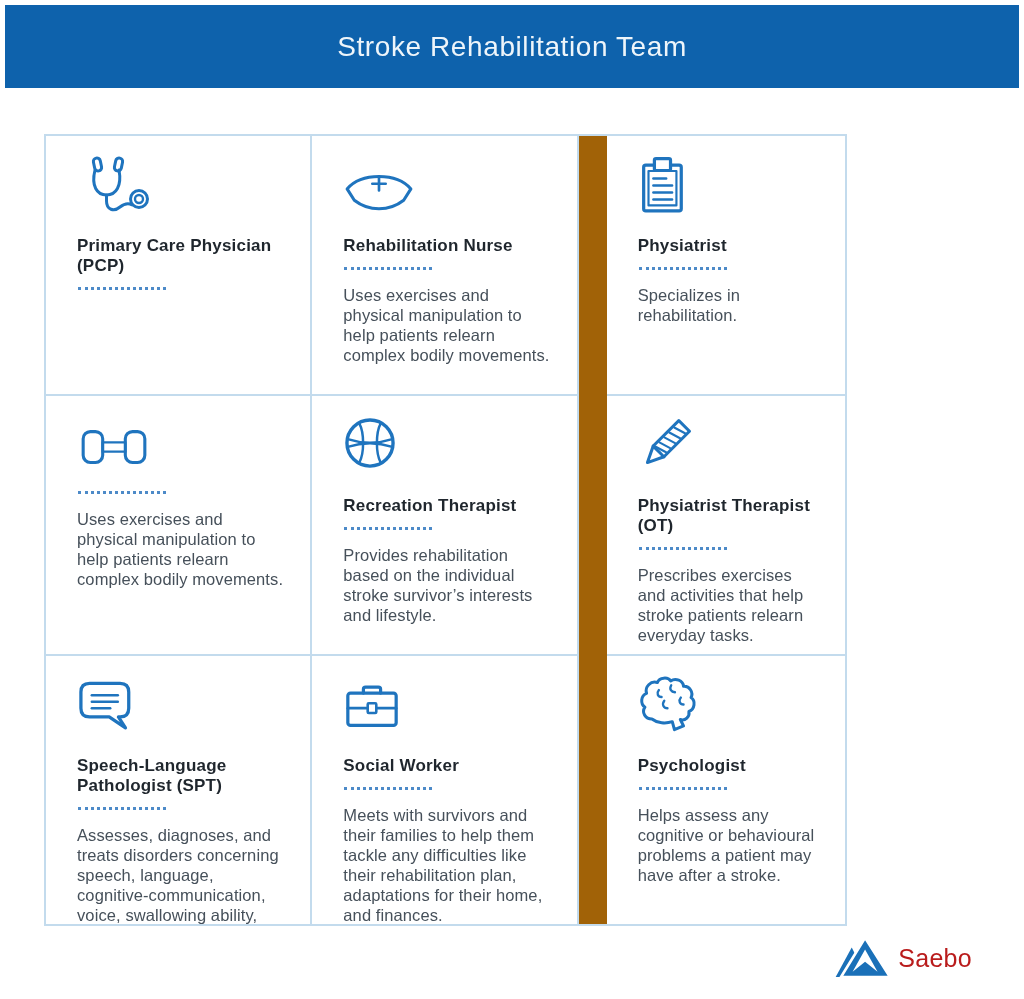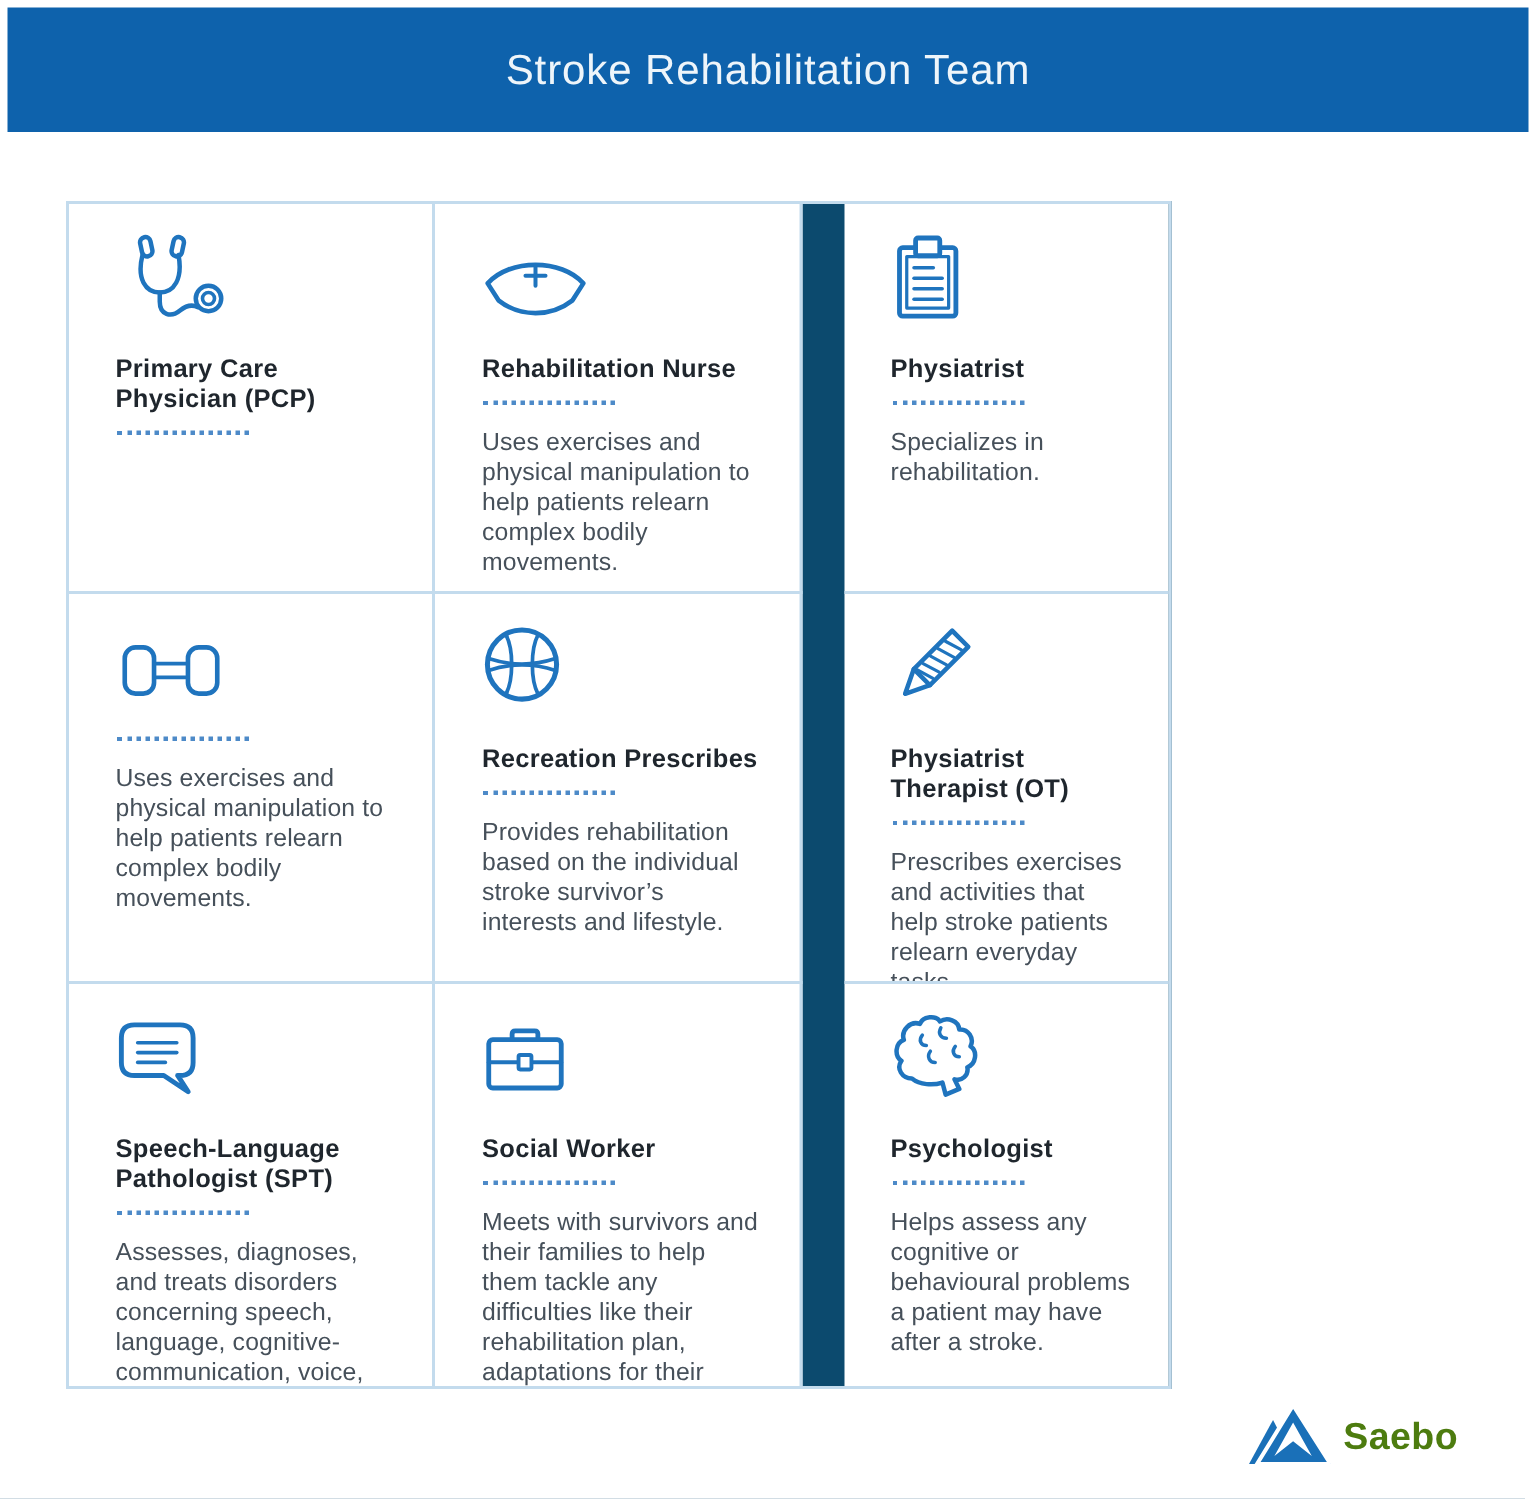--- a/index.html
+++ b/index.html
@@ -8,23 +8,23 @@
 
   .header-band {
     position:absolute; left:5px; top:5px; width:1014px; height:83px;
     background:#0e62ac; display:flex; align-items:center; justify-content:center;
   }
   .header-title {
     color:#eef5fa; font-size:28px; font-weight:400; letter-spacing:0.6px;
   }
 
   .grid {
-    position:absolute; left:44px; top:134px; width:737px; height:792px;
+    position:absolute; left:44px; top:134px; width:803px; height:792px;
     display:grid; grid-template-columns:1fr 1fr 1fr; grid-template-rows:260px 260px auto;
-    border:2px solid #c3dbed; background:#0c4a6e;
+    border:2px solid #c3dbed; background:#a16207;
   }
   .cell {
     border-right:2px solid #c3dbed; border-bottom:2px solid #c3dbed;
     padding:20px 24px 0 31px; background:#fff; overflow:hidden;
   }
   .cell:nth-child(3n) { border-right:none;margin-left:28px; }
   .cell:nth-child(n+7) { border-bottom:none; }
 
   .icon-wrap { height:64px; display:flex; align-items:flex-start; }
   .icon-wrap svg { display:block; }
@@ -35,21 +35,21 @@
   .dots {
     width:88px; height:0; border-bottom:3px dotted #4d8ac8; margin:11px 0 15px 1px;
   }
   .cell-desc {
     font-size:16.5px; line-height:20px; color:#46505a; max-width:256px; letter-spacing:0.1px;
   }
 
   .brand {
     position:absolute; right:52px; bottom:18px; display:flex; align-items:center; gap:8px;
   }
-  .brand-name { color:#4d7c0f; font-size:25px; font-weight:700; letter-spacing:0.3px; }
+  .brand-name { color:#b91c1c; font-size:25px; font-weight:400; letter-spacing:0.3px; }
 
   .ic { stroke:#1f74be; fill:none; stroke-linecap:round; stroke-linejoin:round; }
 </style>
 </head>
 <body>
 
 <div class="page">
 
   <div class="header-band">
     <div class="header-title">Stroke Rehabilitation Team</div>
@@ -116,21 +116,21 @@
     <div class="cell">
       <div class="icon-wrap">
         <svg width="54" height="54" viewBox="0 0 48 48" class="ic" stroke-width="3">
           <circle cx="24" cy="24" r="20.5"></circle>
           <path d="M14.5 6.5 C19 15 19 33 14.5 41.5" stroke-width="2.2"></path>
           <path d="M33.5 6.5 C29 15 29 33 33.5 41.5" stroke-width="2.2"></path>
           <path d="M4.2 20.5 Q24 27 43.8 20.5" stroke-width="2.2"></path>
           <path d="M4.2 27.5 Q24 21 43.8 27.5" stroke-width="2.2"></path>
         </svg>
       </div>
-      <div class="cell-title">Recreation Prescribes</div>
+      <div class="cell-title">Recreation Therapist</div>
       <div class="dots"></div>
       <div class="cell-desc">Provides rehabilitation based on the individual stroke survivor’s interests and lifestyle.</div>
     </div>
 
     <div class="cell">
       <div class="icon-wrap">
         <svg width="56" height="56" viewBox="0 0 48 48" class="ic" stroke-width="2.6">
           <g transform="rotate(45 24 24)">
             <rect x="17.5" y="2" width="13" height="31"></rect>
             <path d="M17.5 33 L24 46.5 L30.5 33"></path>

